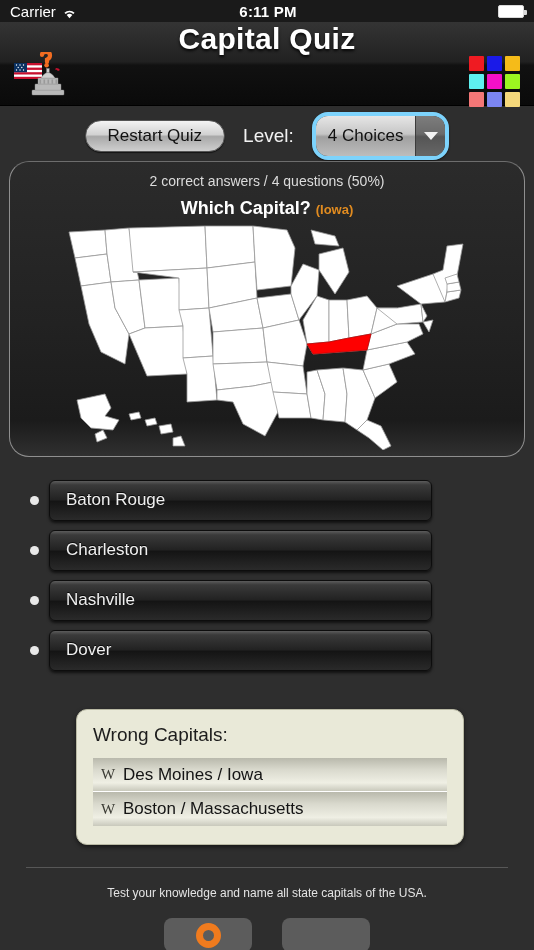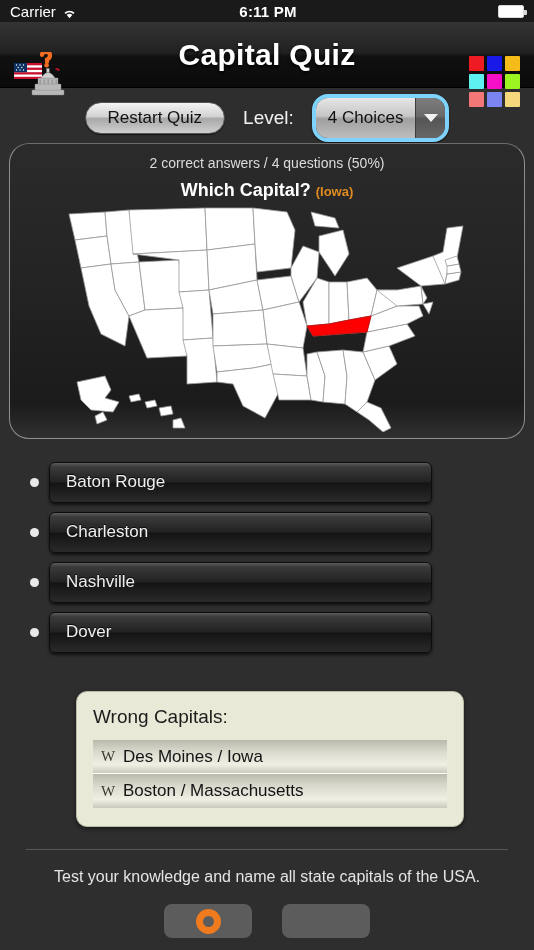--- a/index.html
+++ b/index.html
@@ -31,23 +31,23 @@
     width: 26px; height: 13px; border: 1px solid #d9d9d9;
     border-radius: 2px; position: relative; background: #ffffff;
   }
   .battery::after {
     content:""; position:absolute; right:-4px; top:4px;
     width:3px; height:5px; background:#d9d9d9; border-radius:0 1px 1px 0;
   }
 
   
   .header {
-    height: 66px; width: 534px;
+    height: 84px; width: 534px;
     background: linear-gradient(180deg,#343434 0%,#212121 48%,#111111 52%,#0a0a0a 100%);
-    display: flex; align-items: center;
+    display: flex; 
     position: relative;
     border-bottom: 1px solid #000;
   }
   .logo { position:absolute; left: 12px; top: 30px; width: 58px; height: 44px; }
   .app-title {
     width: 100%; text-align: center;
     color: #ffffff; font-size: 30px; font-weight: bold;
     text-shadow: 0 2px 3px rgba(0,0,0,.85);
     letter-spacing: 0.3px;
   }
@@ -159,21 +159,21 @@
     width: 30px; text-align:center; flex:none;
     font-family:"Liberation Serif", serif; font-size:15px; color:#3a3a33;
   }
 
   
   .divider {
     margin: 22px 26px 0 26px; height:1px; background:#575757;
   }
   .footer-text {
     margin-top: 18px; text-align:center;
-    color:#e4e4e4; font-size:16px;
+    color:#e4e4e4; font-size:12px;
   }
   .footer-buttons {
     margin-top: 18px; display:flex; justify-content:center; gap: 30px;
   }
   .fbtn {
     width: 88px; height: 34px;
     background: #5c5c5c; border-radius: 8px;
     display:flex; align-items:center; justify-content:center;
     cursor:pointer;
   }

